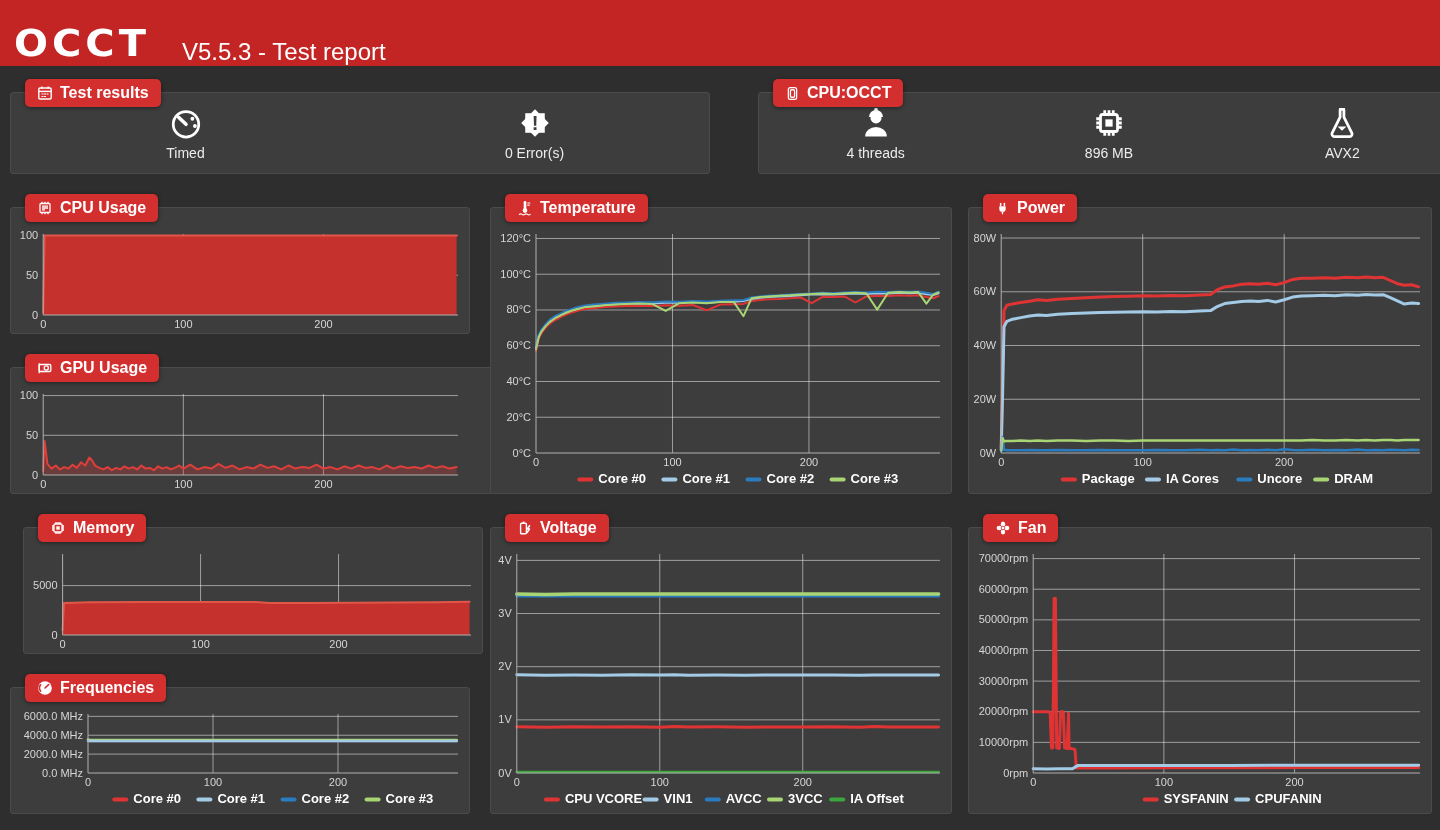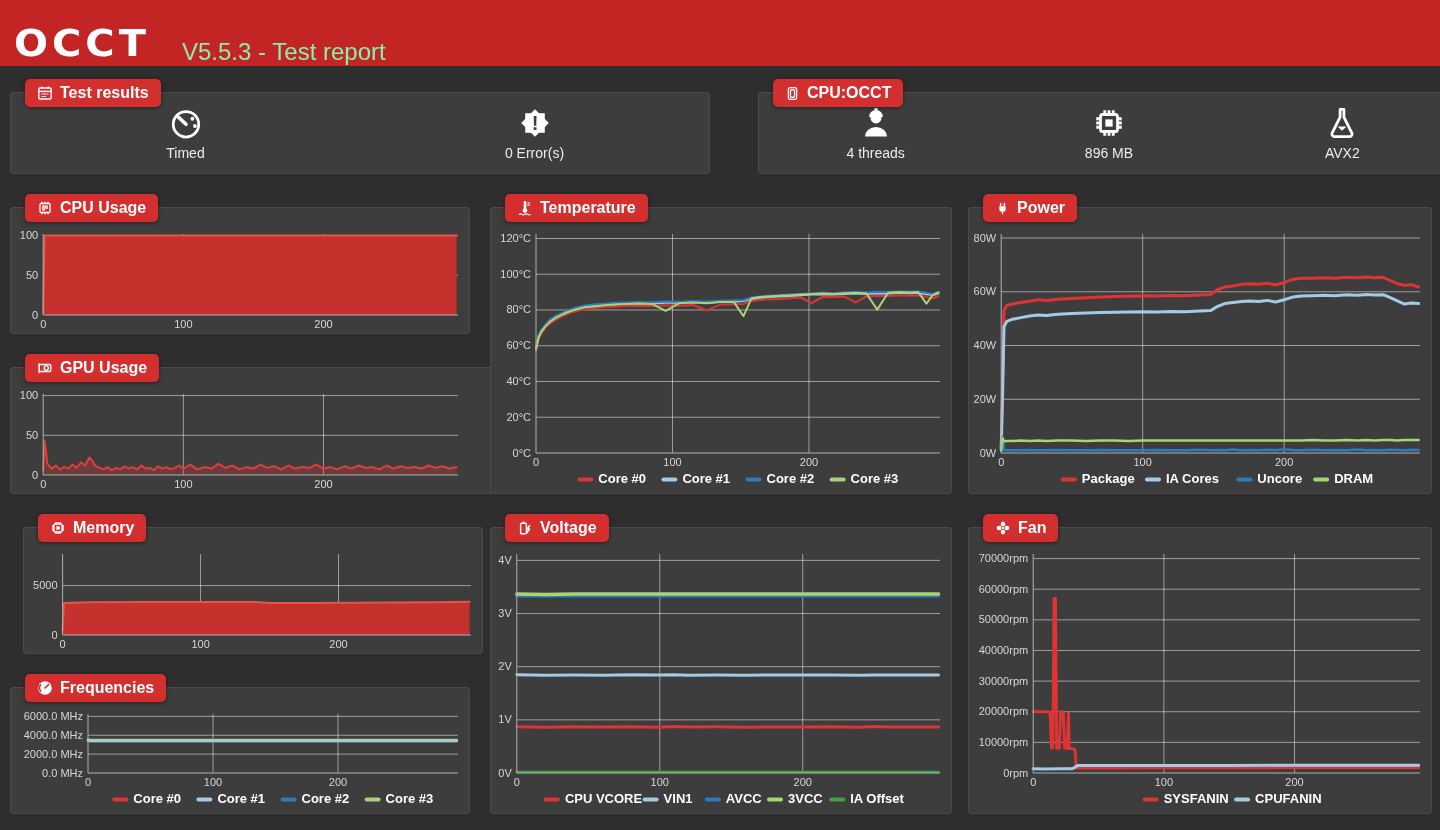--- a/index.html
+++ b/index.html
@@ -2,21 +2,21 @@
 <html><head>
 <meta charset="utf-8">
 <style>
   html,body{margin:0;padding:0;width:1440px;height:830px;background:#2e2e2e;overflow:hidden;
     font-family:"Liberation Sans",sans-serif;}
   .stage{position:absolute;inset:0;width:1440px;height:830px;}
   .header{position:absolute;left:0;top:0;width:1440px;height:66px;background:#c32525;
     display:flex;align-items:flex-end;}
   .logo{color:#fff;font-weight:800;font-size:40px;letter-spacing:4px;margin-left:14px;
     font-family:"DejaVu Sans",sans-serif;transform:scaleY(0.95);}
-  .title{color:#86efac;font-size:24px;font-weight:500;margin-left:32px;}
+  .title{color:#ffffff;font-size:24px;font-weight:500;margin-left:32px;}
   .panel{position:absolute;background:#3d3d3d;border:1px solid #4b4b4b;border-radius:3px;}
   .badge{position:absolute;top:-14px;left:14px;height:28px;background:#d32f2f;border-radius:5px;
     display:flex;align-items:center;gap:7px;padding:0 12px;color:#fff;font-weight:bold;
     font-size:16px;box-shadow:0 1px 4px rgba(0,0,0,.45);z-index:3;white-space:nowrap;}
   .badge svg{flex:none;}
   .info-items{display:flex;width:100%;height:100%;align-items:center;}
   .info-item{flex:1;display:flex;flex-direction:column;align-items:center;justify-content:center;gap:5px;}
   .info-item .lbl{color:#ececec;font-size:14px;}
   svg.chart{position:absolute;left:0;top:0;}
   .chart text.tick{fill:#d6d6d6;font-size:11px;font-family:"Liberation Sans",sans-serif;}

